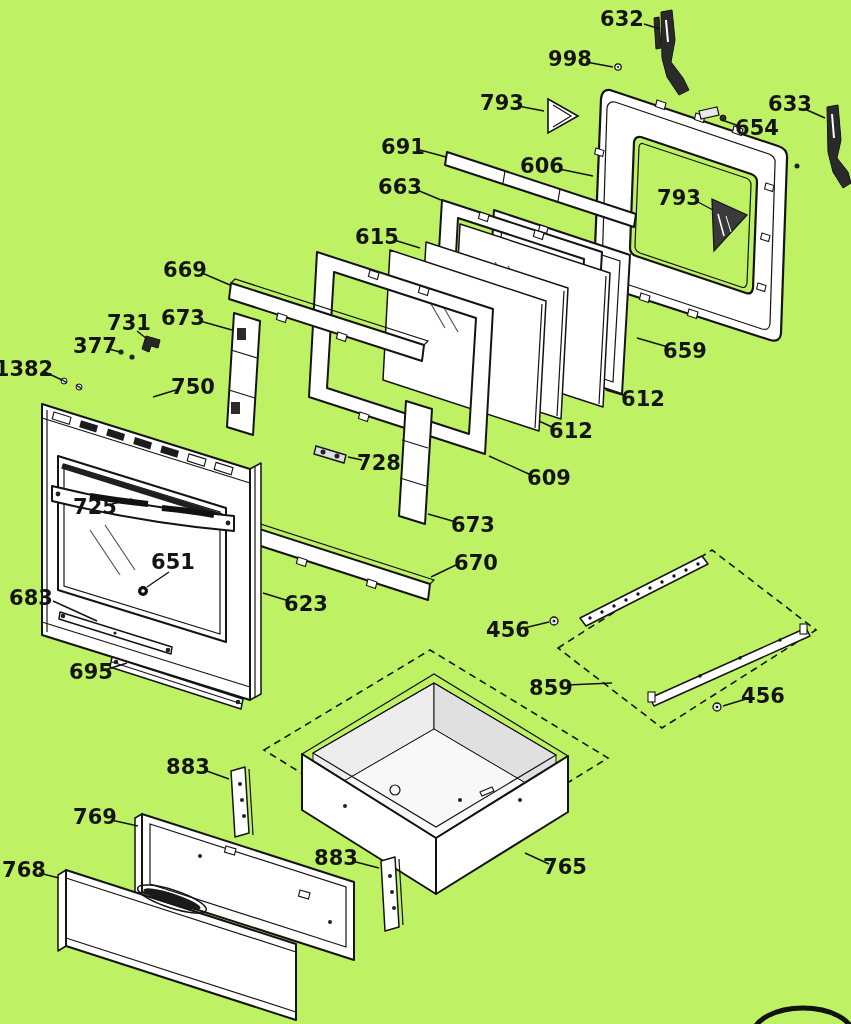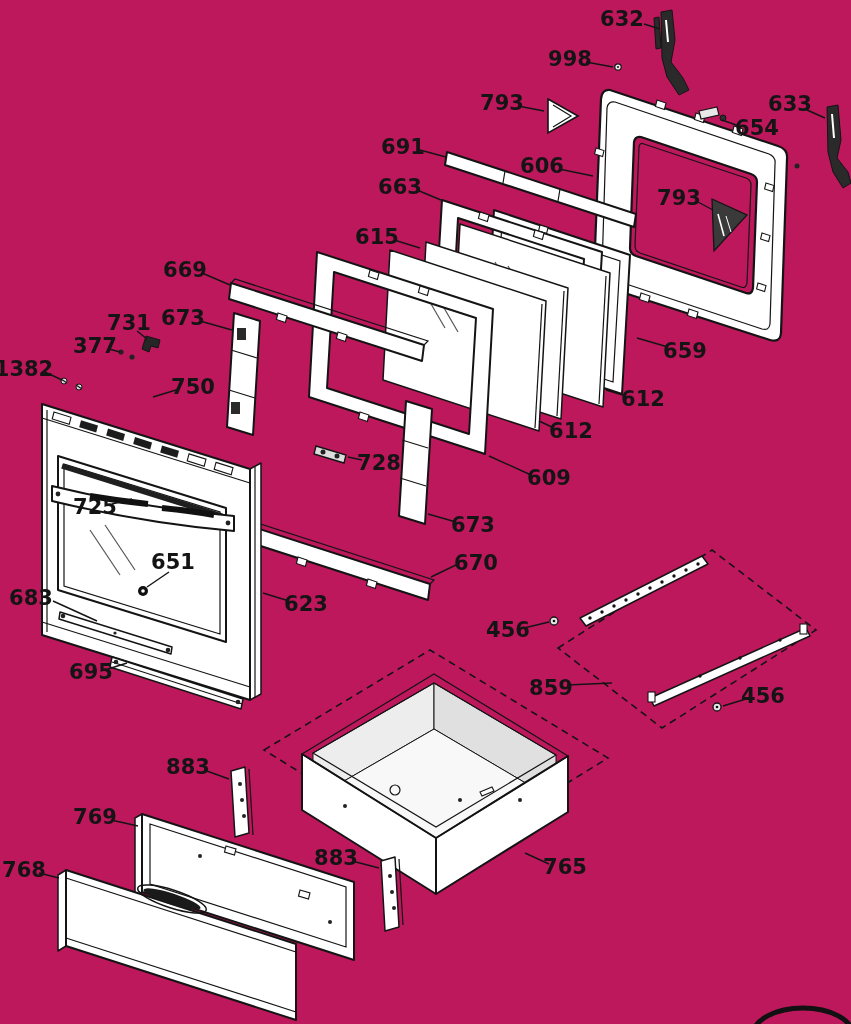--- a/index.html
+++ b/index.html
@@ -1,16 +1,16 @@
 <!DOCTYPE html>
 <html><head>
 <meta charset="utf-8">
 <style>
   html,body { margin:0; padding:0; background:#ffffff; }
-  .stage { position:relative; width:851px; height:1024px; background:#be185d; overflow:hidden; }
+  .stage { position:relative; width:851px; height:1024px; background:#bef264; overflow:hidden; }
   svg { display:block; }
   .lbl { font-family:"DejaVu Sans", sans-serif; font-weight:bold; font-size:21px; fill:#141414; text-anchor:middle; }
   .s2  { fill:#ffffff; stroke:#141414; stroke-width:2;   stroke-linejoin:round; }
   .s15 { fill:#ffffff; stroke:#141414; stroke-width:1.5; stroke-linejoin:round; }
   .ln  { fill:none; stroke:#141414; stroke-width:1.2; }
   .ld  { stroke:#141414; stroke-width:1.4; }
   .dash{ fill:none; stroke:#141414; stroke-width:1.6; stroke-dasharray:7 5; }
   .dk  { fill:#2a2a2a; stroke:#141414; stroke-width:1; }
   .tab { fill:#ffffff; stroke:#141414; stroke-width:1.1; }
   .glr { stroke:#555; stroke-width:1.2; fill:none; }

